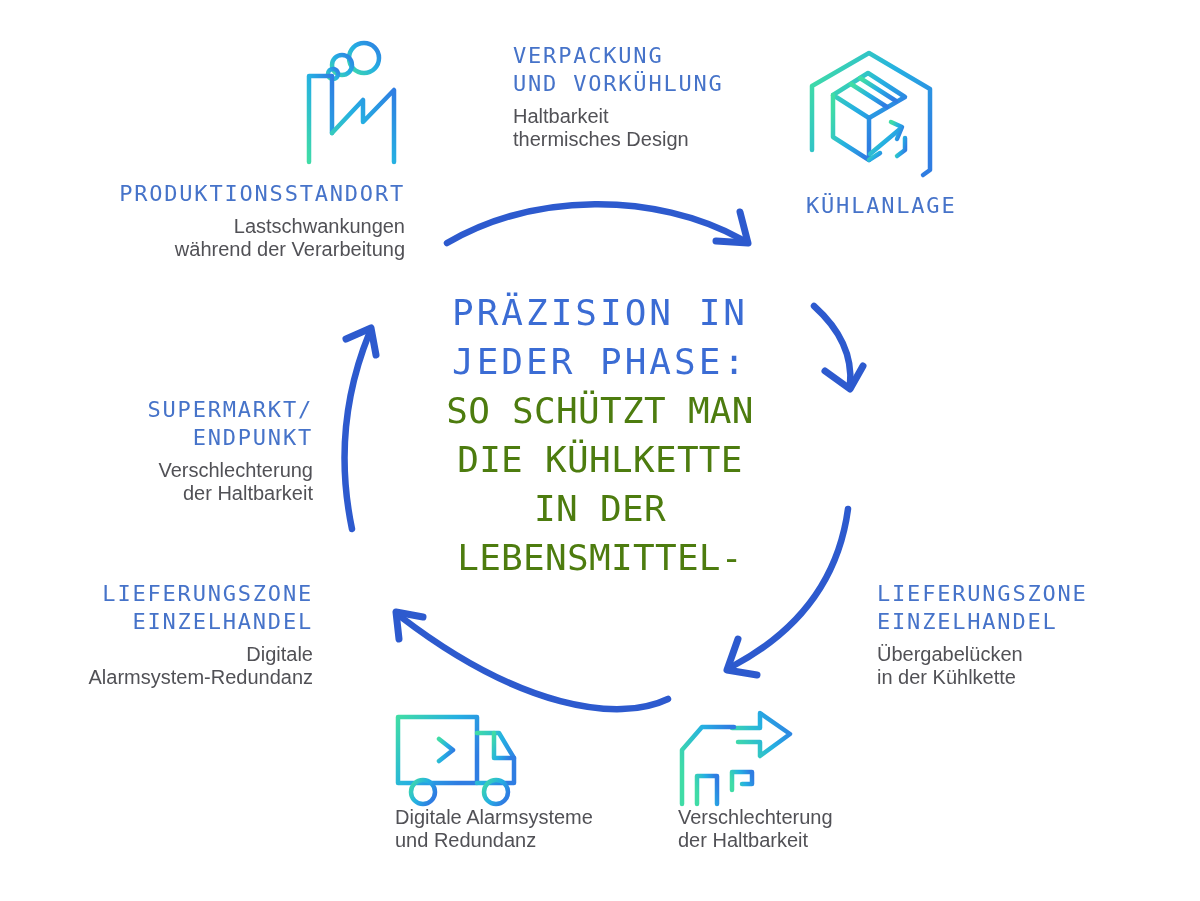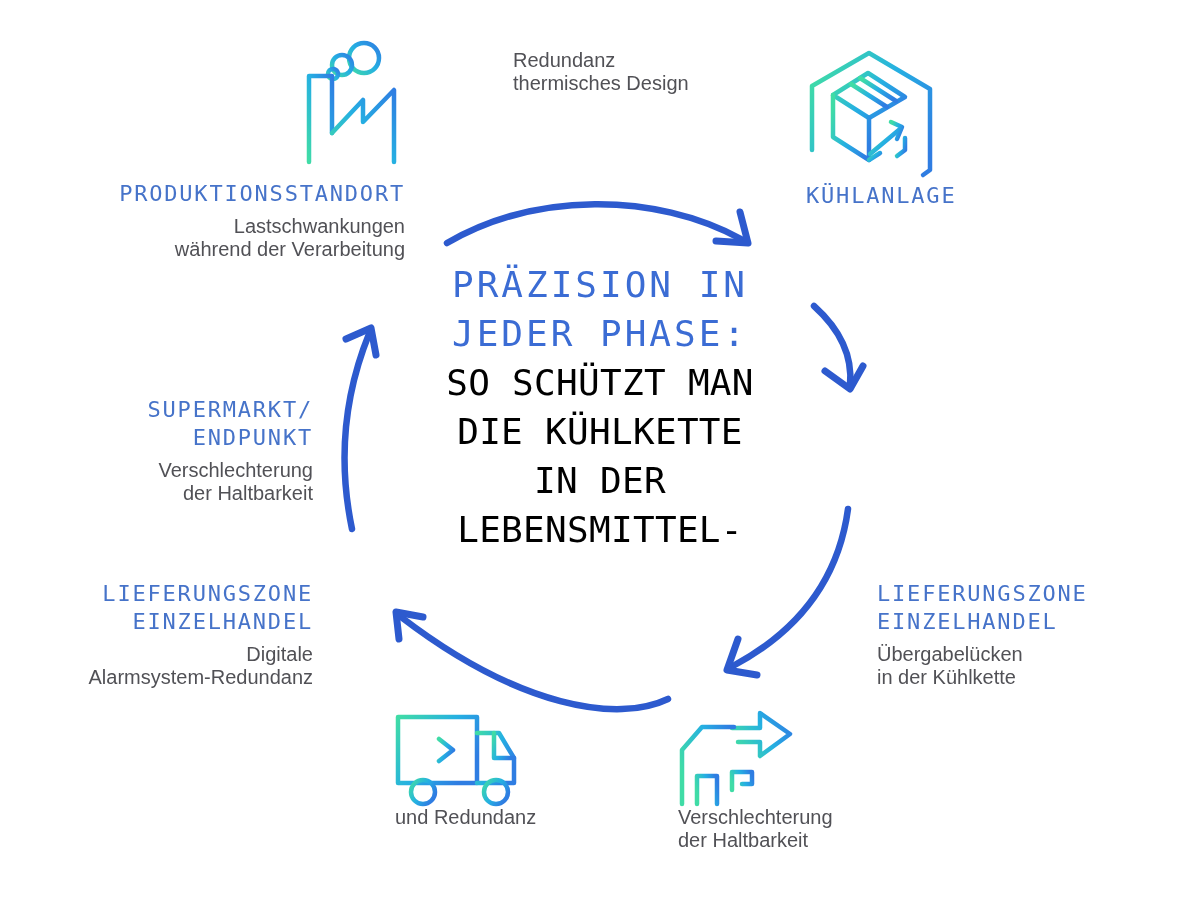--- a/index.html
+++ b/index.html
@@ -26,21 +26,21 @@
     display:block;font-family:"Liberation Sans", sans-serif;
     font-size:20px;line-height:23px;color:#515156;white-space:nowrap;
   }
   
   #center-title{text-align:center;}
   #center-title span{
     display:block;font-family:"DejaVu Sans Mono", monospace;
     font-size:36px;line-height:49px;white-space:nowrap;
   }
   #center-title .accent{color:#3b6cd4;letter-spacing:3px;}
-  #center-title .main{color:#000000;letter-spacing:0.3px;}
+  #center-title .main{color:#4d7c0f;letter-spacing:0.3px;}
   svg{display:block;}
   .arrow-shaft{fill:none;stroke:#2d5ace;stroke-width:6.5;stroke-linecap:round;}
   .arrow-head{fill:none;stroke:#2d5ace;stroke-width:7;stroke-linecap:round;stroke-linejoin:round;}
   .icon-stroke{fill:none;stroke-width:4.5;stroke-linecap:round;stroke-linejoin:round;}
 </style>
 </head>
 <body>
 
 <div id="canvas">
 
@@ -137,47 +137,51 @@
     <g class="icon-stroke" stroke="url(#g-house)">
       <path d="M 56 22 L 84 22 L 84 7 L 114 28 L 84 50 L 84 36 L 62 36"></path>
       <path d="M 6 98 V 44 L 26 21 H 58"></path>
       <path d="M 6 98 H 84"></path>
       <path d="M 84 98 V 54"></path>
       <path d="M 21 98 V 70 H 41 V 98"></path>
       <path d="M 56 84 V 66 H 76 V 78 H 66"></path>
     </g>
   </svg>
 
-  <div class="abs" id="center-title" style="left:370px;top:260px;width:460px;">
+  <div class="abs" id="center-title" style="left:370px;top:288px;width:460px;">
     <span class="accent">PRÄZISION IN</span>
     <span class="accent">JEDER PHASE:</span>
     <span class="main">SO SCHÜTZT MAN</span>
     <span class="main">DIE KÜHLKETTE</span>
     <span class="main">IN DER</span>
     <span class="main">LEBENSMITTEL-</span>
   </div>
 
   <div class="abs stage right-aligned" style="right:795px;top:180px;margin-left:36px;">
     <div class="label">
       <span>PRODUKTIONSSTANDORT</span>
     </div>
     <div class="desc">
       <span>Lastschwankungen</span>
       <span>während der Verarbeitung</span>
     </div>
   </div>
 
   <div class="abs stage" style="left:513px;top:42px;">
-    <div class="desc">
-      <span>Redundanz</span>
+    <div class="label">
+      <span>VERPACKUNG</span>
+      <span>UND VORKÜHLUNG</span>
+    </div>
+    <div class="desc">
+      <span>Haltbarkeit</span>
       <span>thermisches Design</span>
     </div>
   </div>
 
-  <div class="abs stage" style="left:806px;top:182px;text-align:right;">
+  <div class="abs stage" style="left:806px;top:192px;text-align:right;">
     <div class="label">
       <span>KÜHLANLAGE</span>
     </div>
   </div>
 
 
   <div class="abs stage" style="left:877px;top:580px;">
     <div class="label">
       <span>LIEFERUNGSZONE</span>
       <span>EINZELHANDEL</span>
@@ -187,20 +191,21 @@
       <span>in der Kühlkette</span>
     </div>
   </div>
 
   <div class="abs caption" style="left:678px;top:806px;">
     <span>Verschlechterung</span>
     <span>der Haltbarkeit</span>
   </div>
 
   <div class="abs caption" style="left:395px;top:806px;">
+    <span>Digitale Alarmsysteme</span>
     <span>und Redundanz</span>
   </div>
 
   <div class="abs stage right-aligned" style="right:887px;top:580px;">
     <div class="label">
       <span>LIEFERUNGSZONE</span>
       <span>EINZELHANDEL</span>
     </div>
     <div class="desc">
       <span>Digitale</span>

